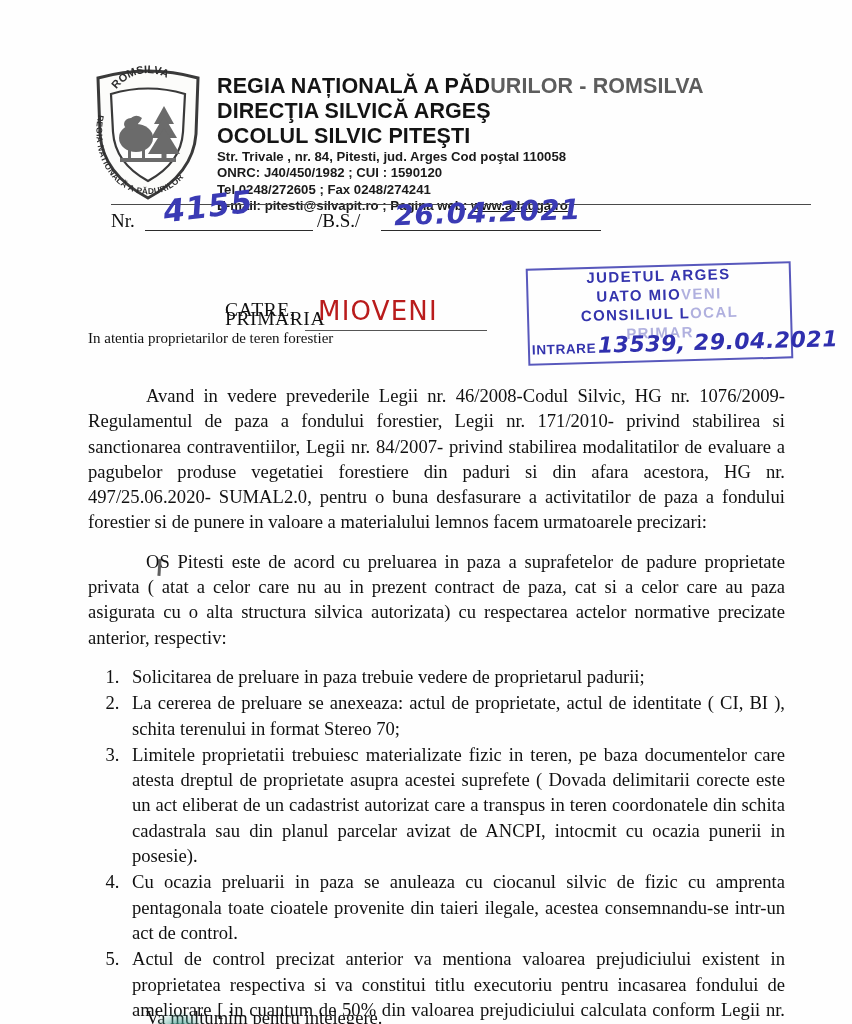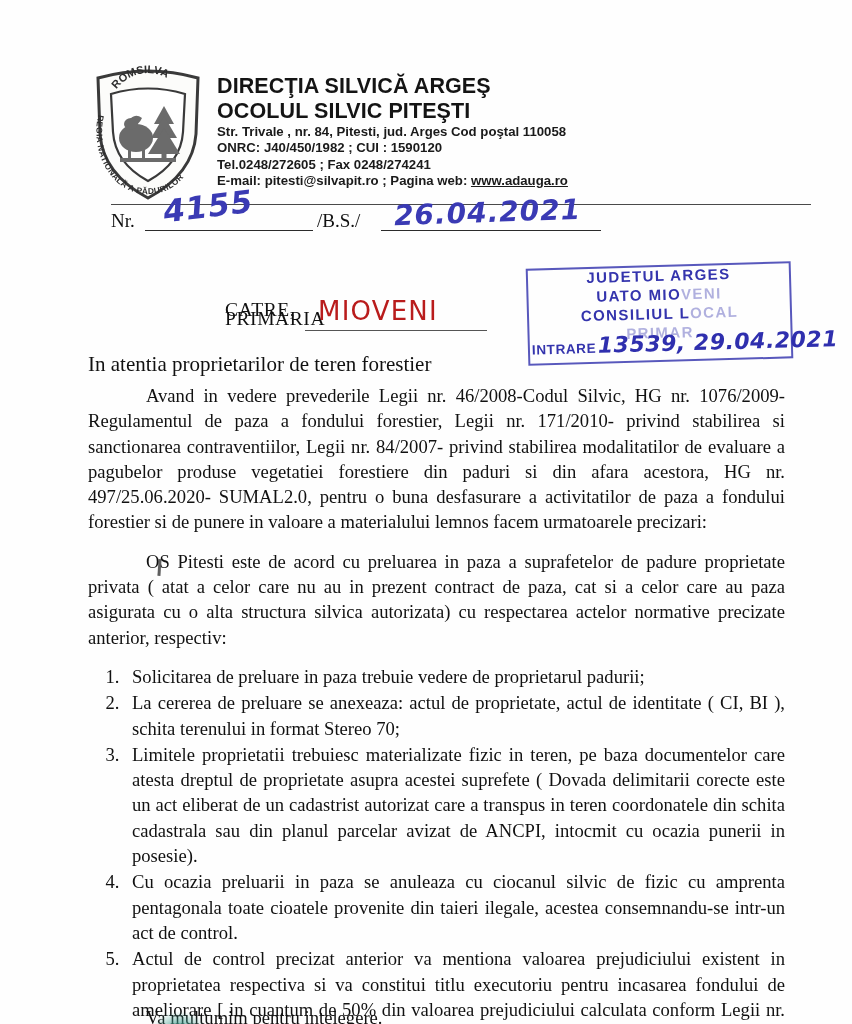--- a/index.html
+++ b/index.html
@@ -199,22 +199,22 @@
     font-size: 22px;
     color: #2f2fae;
     letter-spacing: .5px;
     white-space: pre;
   }
 
   
   .attn {
     position: absolute;
     left: 88px;
-    top: 352px;
-    font-size: 21px;
+    top: 330px;
+    font-size: 15px;
   }
   .body {
     position: absolute;
     left: 88px;
     top: 383px;
     width: 697px;
     font-size: 18.6px;
     line-height: 25.3px;
   }
   p.just {
@@ -303,20 +303,21 @@
         <text font-family="Liberation Sans, sans-serif" font-size="11" font-weight="bold" fill="#2e2e2e">
           <textPath href="#arcTop" startOffset="14%">ROMSILVA</textPath>
         </text>
         <text font-family="Liberation Sans, sans-serif" font-size="8.4" font-weight="bold" fill="#2e2e2e" letter-spacing="0.4">
           <textPath href="#arcBottom" startOffset="4%">REGIA NATIONALĂ A PĂDURILOR</textPath>
         </text>
       </svg>
     </div>
 
     <div class="org-block">
+      <div class="org-line"><span>REGIA NAȚIONALĂ A PĂD</span><span class="grey">URILOR - ROMSILVA</span></div>
       <div class="org-line">DIRECŢIA SILVICĂ ARGEŞ</div>
       <div class="org-line">OCOLUL SILVIC PITEŞTI</div>
       <div class="contact-line">Str. Trivale , nr. 84, Pitesti, jud. Arges Cod poştal 110058</div>
       <div class="contact-line">ONRC: J40/450/1982 ; CUI : 1590120</div>
       <div class="contact-line">Tel.0248/272605 ; Fax 0248/274241</div>
       <div class="contact-line"><span>E-mail: pitesti@silvapit.ro ; Pagina web: </span><span class="u">www.adauga.ro</span></div>
     </div>
   </div>
 
   <div class="nr-row">

